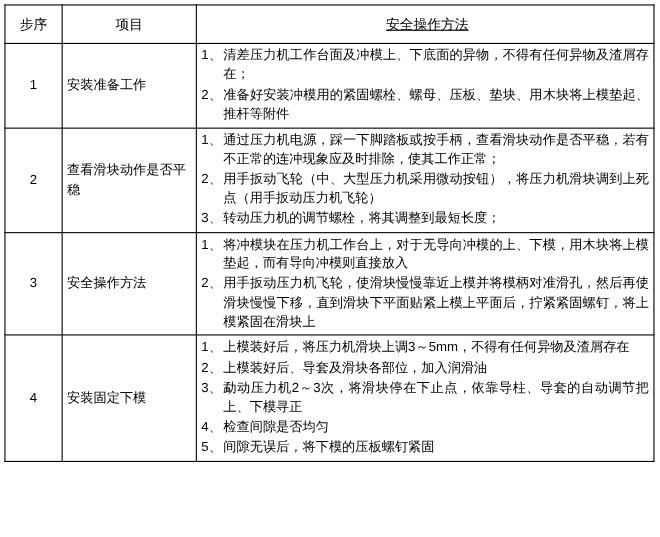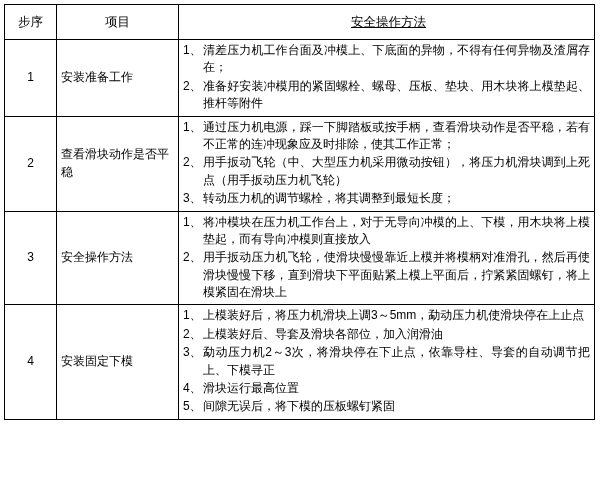--- a/index.html
+++ b/index.html
@@ -145,33 +145,33 @@
       </td>
     </tr>
 
     <tr>
       <td class="cell-step">4</td>
       <td class="cell-item">安装固定下模</td>
       <td class="cell-method">
         <ul class="method-list">
           <li>
             <span class="num">1、</span>
-            <span class="txt">上模装好后，将压力机滑块上调3～5mm，勐动压力机使滑块停在上止点</span>
+            <span class="txt">上模装好后，将压力机滑块上调3～5mm，不得有任何异物及渣屑存在</span>
           </li>
           <li>
             <span class="num">2、</span>
             <span class="txt">上模装好后、导套及滑块各部位，加入润滑油</span>
           </li>
           <li>
             <span class="num">3、</span>
             <span class="txt">勐动压力机2～3次，将滑块停在下止点，依靠导柱、导套的自动调节把上、下模寻正</span>
           </li>
           <li>
             <span class="num">4、</span>
-            <span class="txt">滑块运行最高位置</span>
+            <span class="txt">检查间隙是否均匀</span>
           </li>
           <li>
             <span class="num">5、</span>
             <span class="txt">间隙无误后，将下模的压板螺钉紧固</span>
           </li>
         </ul>
       </td>
     </tr>
   </tbody>
 </table>

